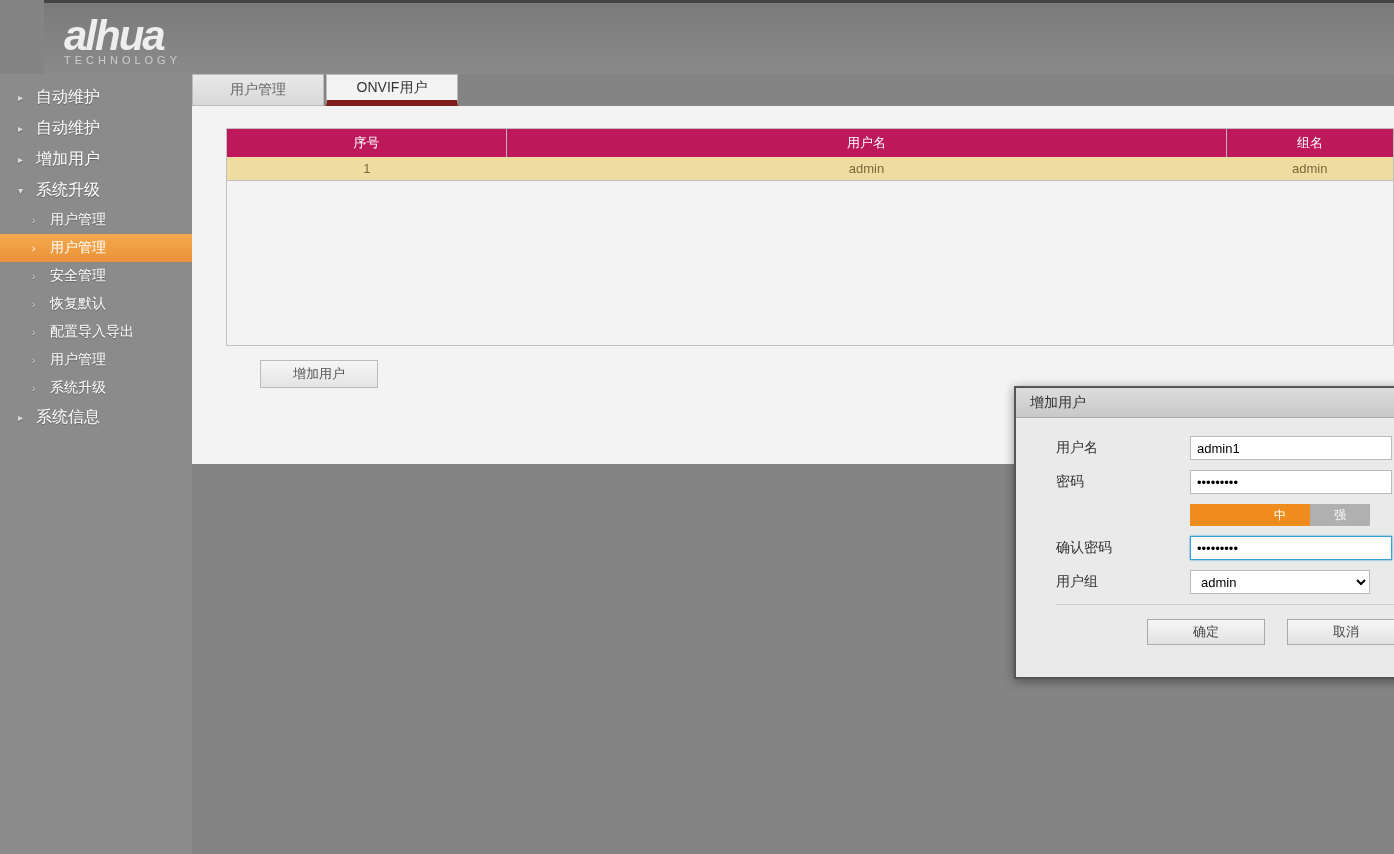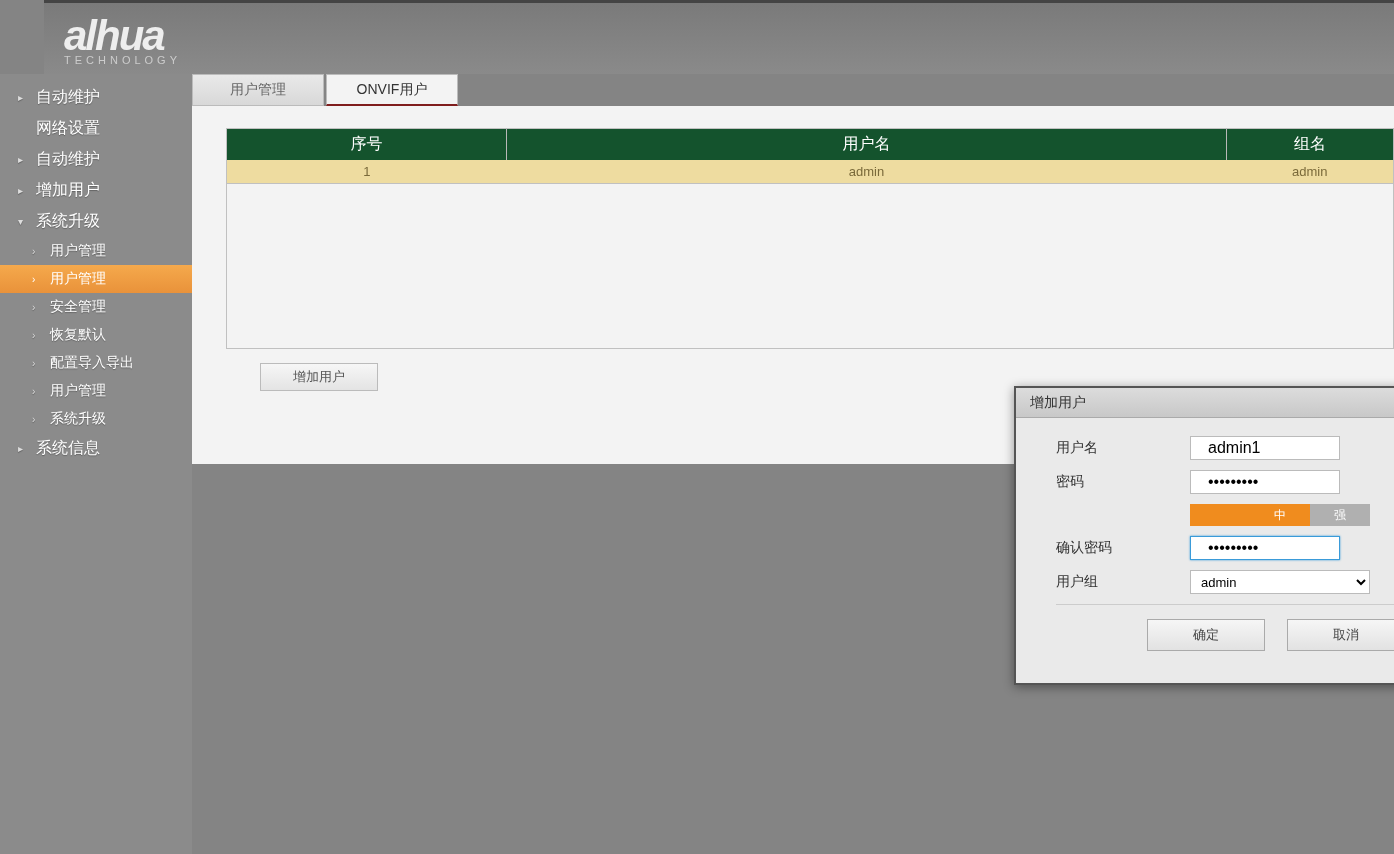--- a/index.html
+++ b/index.html
@@ -100,35 +100,35 @@
   border: 1px solid #bbb;
   margin-right: 2px;
 }
 .tab.inactive {
   background: linear-gradient(to bottom, #e9e9e9, #d8d8d8);
   color: #666;
 }
 .tab.active {
   background: #f3f3f3;
   color: #333;
-  border-bottom: 2px solid #7f1d1d;
+  border-bottom: 6px solid #7f1d1d;
 }
 .table-wrap {
   padding: 22px 0 0 34px;
 }
 .data-table {
   width: 100%;
   border-collapse: collapse;
   border: 1px solid #c0c0c0;
 }
 .data-table th {
-  background: #14532d;
+  background: #be185d;
   color: #fff;
   font-weight: normal;
-  font-size: 16px;
+  font-size: 13px;
   padding: 5px;
   text-align: center;
   border-right: 1px solid #b8b8b8;
 }
 .data-table td {
   background: #eedca0;
   color: #7a6a3a;
   font-size: 13px;
   padding: 4px;
   text-align: center;
@@ -178,25 +178,25 @@
   display: flex;
   align-items: center;
   margin-bottom: 10px;
 }
 .form-label {
   width: 134px;
   font-size: 14px;
   color: #333;
 }
 .form-input {
-  width: 150px;
+  width: 202px;
   height: 24px;
   border: 1px solid #bbb;
-  padding: 0 17px;
-  font-size: 16px;
+  padding: 0 6px;
+  font-size: 13px;
   background: #fff;
 }
 .form-input.focused {
   border: 1px solid #3a9bd9;
   box-shadow: 0 0 2px #3a9bd9;
 }
 .form-select {
   width: 180px;
   height: 24px;
   border: 1px solid #bbb;
@@ -224,21 +224,21 @@
 .dialog-footer {
   display: flex;
   justify-content: center;
   gap: 22px;
   padding: 14px 0 20px 0;
   border-top: 1px solid #ccc;
   margin-top: 10px;
 }
 .dlg-btn {
   width: 118px;
-  height: 32px;
+  height: 26px;
   background: linear-gradient(to bottom, #f6f6f6, #e2e2e2);
   border: 1px solid #aaa;
   font-size: 13px;
   color: #444;
   cursor: pointer;
 }
 </style>
 </head>
 <body>
 
@@ -247,24 +247,20 @@
     <div class="logo">alhua</div>
     <div class="logo-sub">TECHNOLOGY</div>
   </div>
 </div>
 
 <div class="layout">
   <div class="sidebar" id="sidebar">
       <div class="side-item">
         <span class="caret">▸</span>
         <span>自动维护</span>
-      </div>
-      <div class="side-item">
-        <span class="caret"></span>
-        <span>网络设置</span>
       </div>
       <div class="side-item">
         <span class="caret">▸</span>
         <span>自动维护</span>
       </div>
       <div class="side-item">
         <span class="caret">▸</span>
         <span>增加用户</span>
       </div>
       <div class="side-item">

